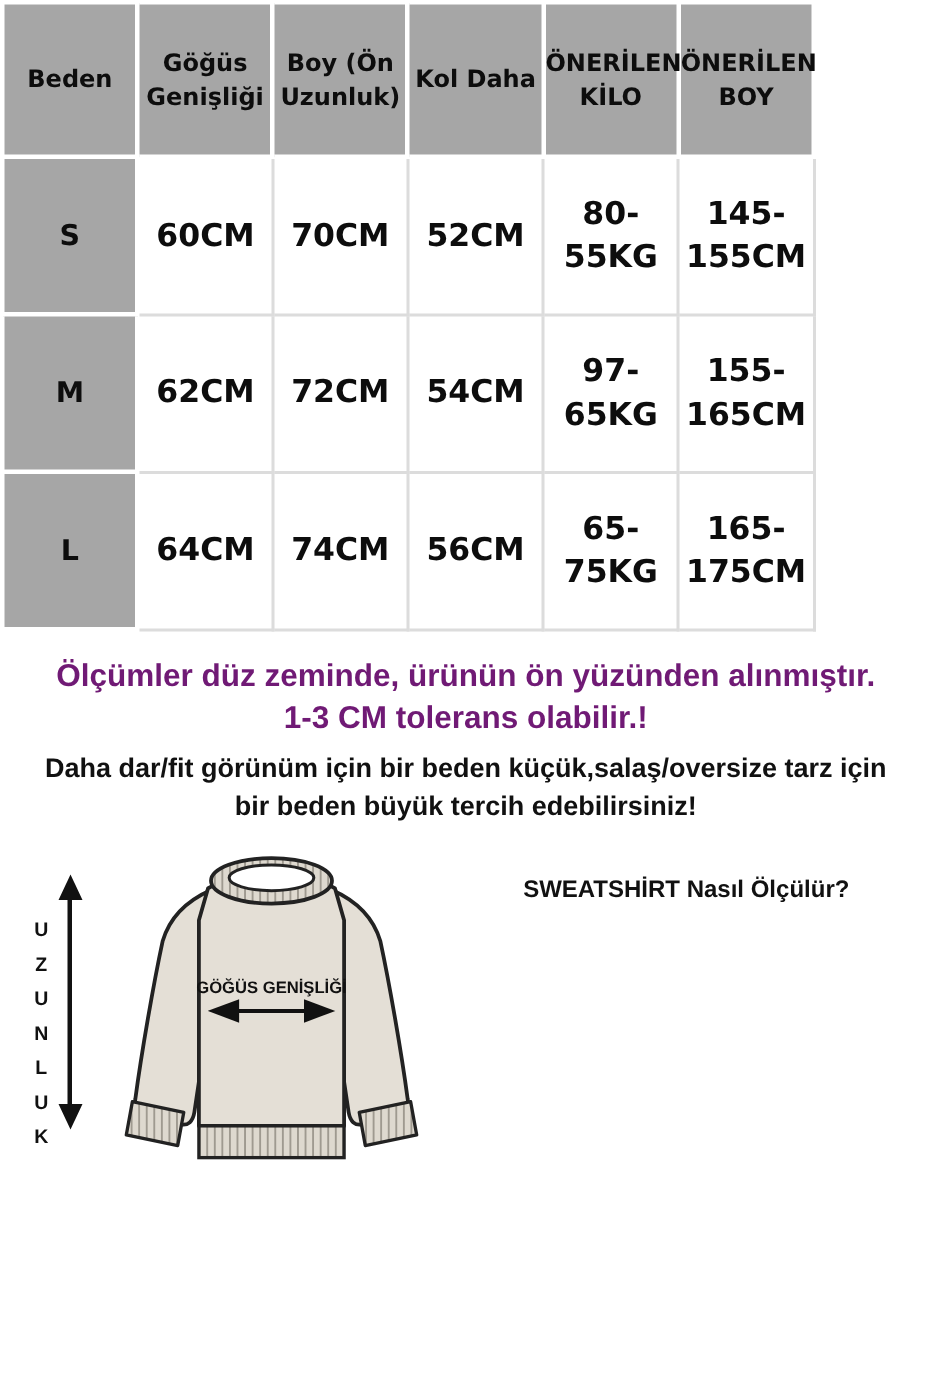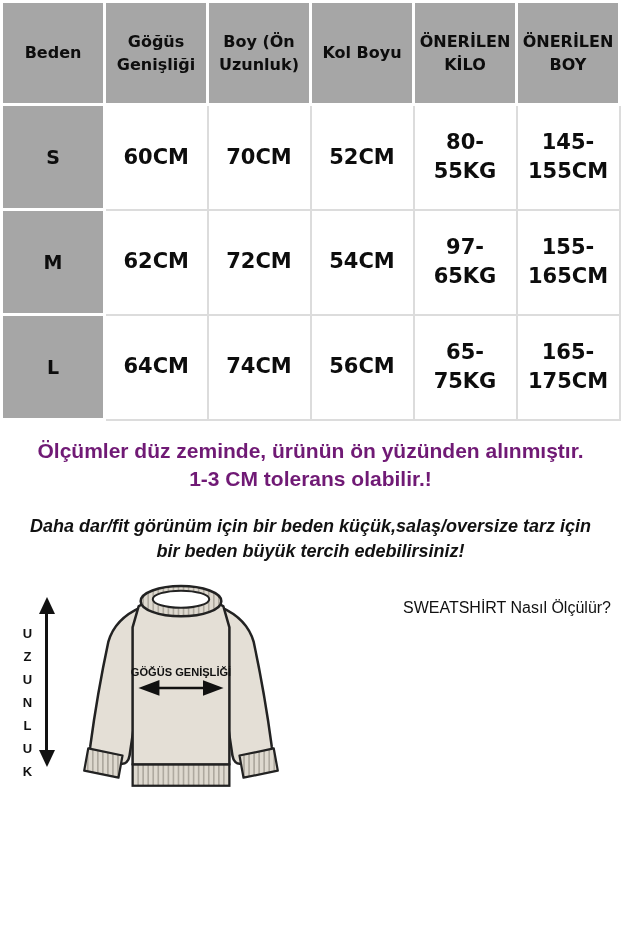--- a/index.html
+++ b/index.html
@@ -6,21 +6,21 @@
   html, body { background: #ffffff; }
   body {
     width: 621px; height: 931px;
     font-family: "Liberation Sans", sans-serif;
     color: #111111;
     overflow: hidden;
   }
 
   
   table.size-chart {
-    width: 621px;
+    width: 544px;
     table-layout: fixed;
     border-collapse: collapse;
     font-family: "DejaVu Sans", sans-serif;
   }
   table.size-chart td, table.size-chart th {
     text-align: center;
     vertical-align: middle;
     font-weight: bold;
     white-space: pre-line;
     padding: 0;
@@ -45,28 +45,27 @@
   .note-red {
     margin-top: 16px;
     text-align: center;
     color: #701a75;
     font-weight: bold;
     font-size: 21px;
     line-height: 28px;
     white-space: pre-line;
   }
   .note-black {
-    margin-top: 21px;
+    margin-top: 7px;
     text-align: center;
     color: #111111;
     font-weight: bold;
     font-size: 18px;
     line-height: 25px;
     white-space: pre-line;
-    font-style: italic;
   }
 
   
   .diagram-row {
     display: flex;
     align-items: flex-start;
     padding: 10px 6px 0 20px;
   }
   .length-label {
     writing-mode: vertical-lr;
@@ -93,22 +92,22 @@
     border-right: 8px solid transparent;
   }
   .v-arrow::before { top: -15px; border-bottom: 17px solid #111; }
   .v-arrow::after  { bottom: -15px; border-top: 17px solid #111; }
 
   .sweatshirt-wrap { width: 242px; flex: 0 0 auto; }
 
   .instructions {
     flex: 1;
     padding: 22px 4px 0 2px;
-    text-align: right;
-    font-weight: normal;
+    text-align: center;
+    font-weight: bold;
   }
   .instructions .title {
     font-size: 16px;
     line-height: 24px;
   }
   .instructions .body {
     font-size: 15px;
     line-height: 24px;
     white-space: pre-line;
   }
@@ -123,21 +122,21 @@
 <body>
 
 <table class="size-chart">
   <thead>
     <tr class="hdr">
       <th class="cell-gray">Beden</th>
       <th class="cell-gray">Göğüs
 Genişliği</th>
       <th class="cell-gray">Boy (Ön
 Uzunluk)</th>
-      <th class="cell-gray">Kol Boyu</th>
+      <th class="cell-gray">Kol Daha</th>
       <th class="cell-gray">ÖNERİLEN
 KİLO</th>
       <th class="cell-gray">ÖNERİLEN
 BOY</th>
     </tr>
   </thead>
   <tbody>
     <tr class="body-row">
       <td class="cell-gray size-cell">S</td>
       <td class="cell-white value-cell">60CM</td>

